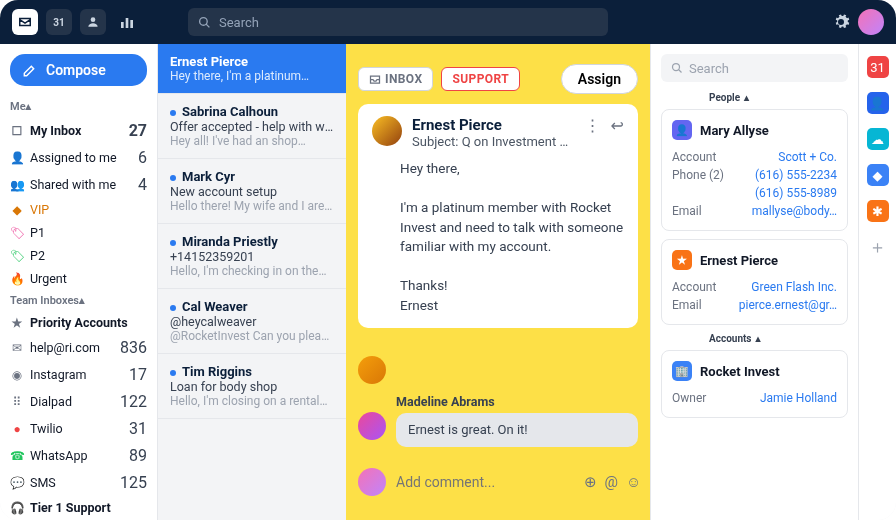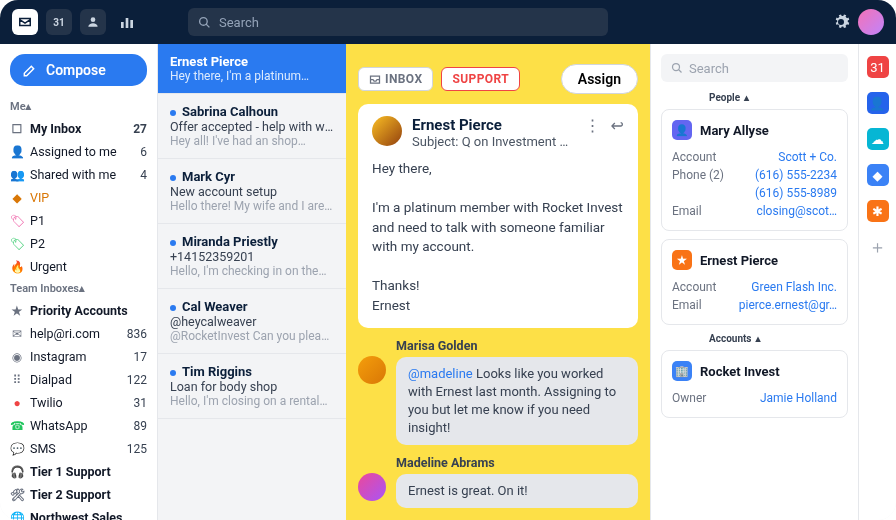--- a/index.html
+++ b/index.html
@@ -18,21 +18,21 @@
 
 .main { flex:1; display:flex; overflow:hidden; }
 
 
 .sidebar { width: 158px; background:#fff; border-right:1px solid #e5e7eb; display:flex; flex-direction:column; font-size:12.5px; }
 .compose { margin:10px; background:#2a7af0; color:#fff; border:none; border-radius:15px; padding:8px 12px; font-size:14px; font-weight:600; display:flex; align-items:flex-end; gap:10px; cursor:pointer; }
 .sb-hdr { padding:4px 10px; color:#6b7280; font-size:11px; font-weight:600; display:flex; align-items:center; }
 .sb-item { display:flex; align-items:center; padding:4px 10px; gap:6px; color:#111827; cursor:pointer; }
 .sb-item .ic { width:14px; text-align:center; color:#6b7280; font-size:12px;}
 .sb-item .lbl { flex:1; white-space:nowrap; overflow:hidden; text-overflow:ellipsis; }
-.sb-item .cnt { color:#374151; font-size:12px;}
+.sb-item .cnt { color:#374151; font-size:16px;}
 .sb-item.bold { font-weight:700; }
 .vip .ic, .vip .lbl { color:#d97706; }
 .urgent .ic { color:#dc2626; }
 
 
 .convlist { width: 188px; background:#f3f4f6; overflow-y:auto; }
 .conv { padding:10px 12px; border-bottom:1px solid #e5e7eb; cursor:pointer; }
 .conv .name { font-size:13px; font-weight:700; color:#0b1f3a; }
 .conv .dot { display:inline-block; width:6px; height:6px; border-radius:50%; background:#2a7af0; margin-right:6px; vertical-align:middle;}
 .conv .subj { font-size:12.5px; color:#374151; white-space:nowrap; overflow:hidden; text-overflow:ellipsis; }
@@ -46,21 +46,21 @@
 .reader-top { display:flex; align-items:center; gap:8px; }
 .chip { background:#fff; border:1px solid #d1d5db; border-radius:6px; padding:4px 10px; font-size:12px; font-weight:700; color:#6b7280; letter-spacing:0.4px; display:flex; align-items:center; gap:4px;}
 .chip.support { border-color:#ef4444; color:#ef4444; }
 .assign { background:#fff; border:1px solid #d1d5db; border-radius:18px; padding:6px 16px; font-size:14px; font-weight:600; margin-left:auto; cursor:pointer;}
 .card { background:#fff; border-radius:10px; padding:12px 14px; }
 .thr-hdr { display:flex; gap:10px; align-items:flex-start; }
 .thr-hdr .av { width:30px; height:30px; border-radius:50%; background:#4b5563; flex:none;}
 .thr-title { font-weight:700; font-size:15px; color:#0b1f3a;}
 .thr-sub { font-size:13px; color:#4b5563; white-space:nowrap; overflow:hidden; text-overflow:ellipsis; max-width:200px;}
 .thr-ic { margin-left:auto; display:flex; gap:10px; color:#6b7280; font-size:16px;}
-.body { font-size:13.5px; color:#374151; margin-top:10px; line-height:1.45; }
+.body { font-size:13.5px; color:#374151; margin-top:10px; line-height:1.45;margin-left:28px; }
 .cmt-sender { font-size:12.5px; font-weight:700; color:#374151; margin-bottom:4px; }
 .cmt-bubble { background:#e5e7eb; border-radius:10px; padding:8px 12px; font-size:13px; color:#374151; line-height:1.4; }
 .cmt-wrap { display:flex; gap:10px; }
 .cmt-av { width:28px; height:28px; border-radius:50%; flex:none; margin-top:4px;}
 .mention { color:#2a7af0; }
 .composer { display:flex; align-items:center; gap:10px; margin-top:auto; padding:4px 0;}
 .composer input { flex:1; border:none; background:transparent; font-size:14px; color:#6b7280; outline:none;}
 .composer .cicons { display:flex; gap:8px; color:#6b7280; font-size:15px;}
 
 
@@ -277,24 +277,20 @@
         <div class="body">
           <p>Hey there,</p><br>
           <p>I'm a platinum member with Rocket Invest and need to talk with someone familiar with my account.</p><br>
           <p>Thanks!</p>
           <p>Ernest</p>
         </div>
       </div>
 
       <div class="cmt-wrap">
         <div class="cmt-av" style="background:linear-gradient(135deg,#f59e0b,#d97706);margin-top:18px;"></div>
-        <div style="flex:1;">
-          <div class="cmt-sender">Marisa Golden</div>
-          <div class="cmt-bubble"><span class="mention">@madeline</span><span> Looks like you worked with Ernest last month. Assigning to you but let me know if you need insight!</span></div>
-        </div>
       </div>
 
       <div class="cmt-wrap">
         <div class="cmt-av" style="background:linear-gradient(135deg,#ec4899,#a855f7);margin-top:18px;"></div>
         <div style="flex:1;">
           <div class="cmt-sender">Madeline Abrams</div>
           <div class="cmt-bubble"><span>Ernest is great. On it!</span></div>
         </div>
       </div>
 
@@ -335,21 +331,21 @@
         <div class="prow">
             <span class="k">Phone (2)</span>
             <span class="v">(616) 555-2234</span>
           </div>
         <div class="prow">
             <span class="k"></span>
             <span class="v">(616) 555-8989</span>
           </div>
         <div class="prow">
             <span class="k">Email</span>
-            <span class="v">closing@scot…</span>
+            <span class="v">mallyse@body…</span>
           </div>
       </div>
 
       <div class="pcard">
         <div class="phead">
             <div class="pi" style="background:#f97316">★</div>
             <span>Ernest Pierce</span>
           </div>
         <div class="prow">
             <span class="k">Account</span>

